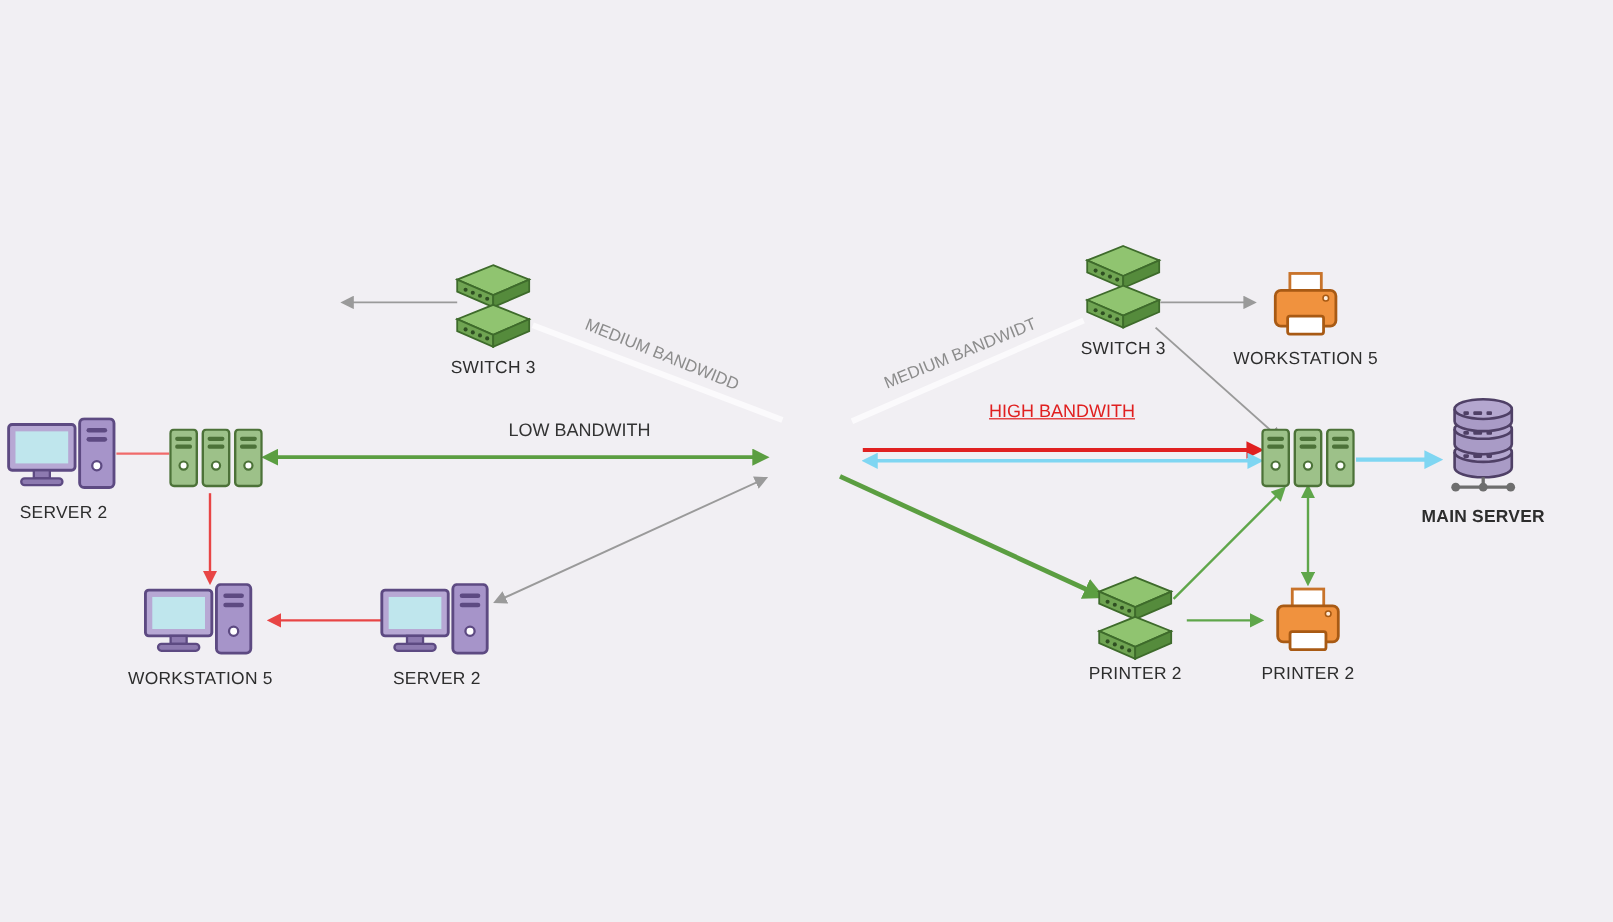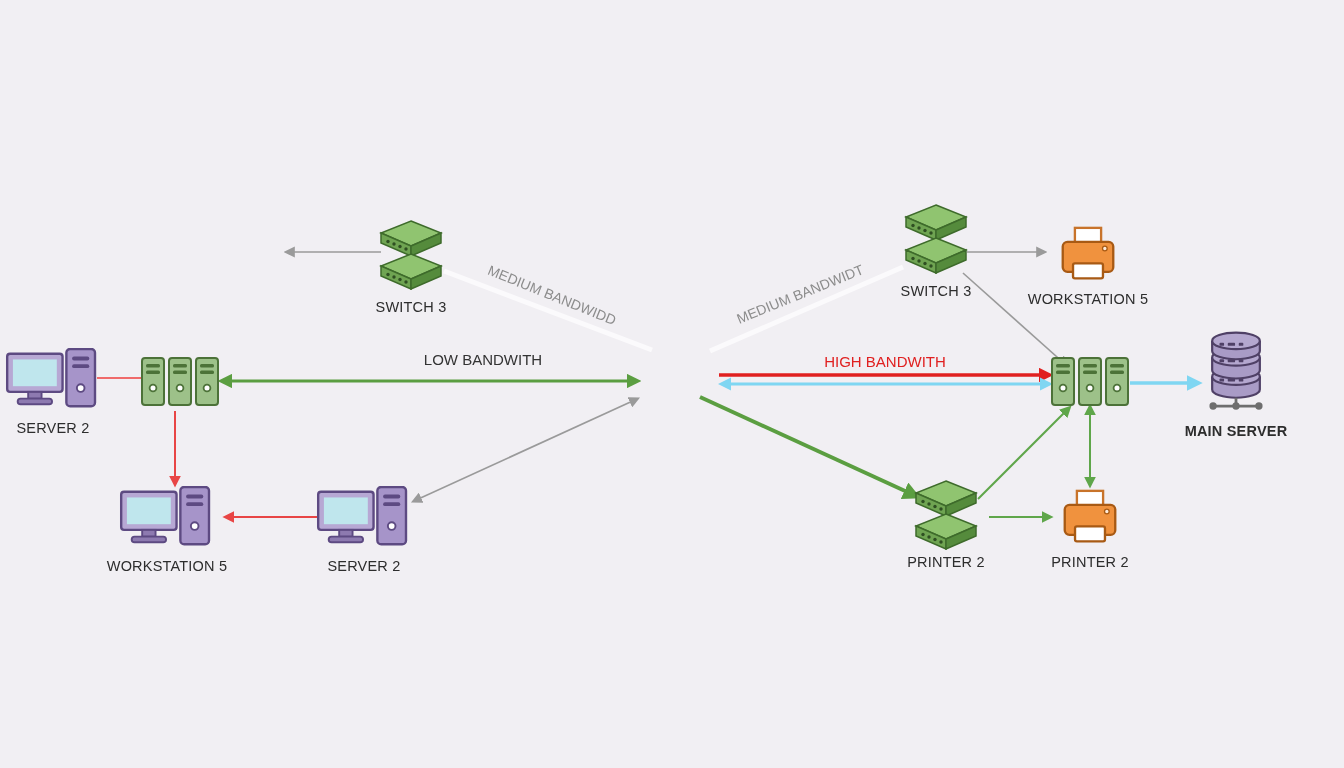--- a/index.html
+++ b/index.html
@@ -70,21 +70,21 @@
     <line x1="719" y1="375" x2="1049" y2="375" stroke="#e02020" stroke-width="3.5" marker-end="url(#m-red)"></line>
     <line x1="97" y1="378" x2="141" y2="378" stroke="#f06a6a" stroke-width="2"></line>
     <line x1="175" y1="411" x2="175" y2="484" stroke="#e84545" stroke-width="2" marker-end="url(#m-red-sm)"></line>
     <line x1="334" y1="517" x2="226" y2="517" stroke="#e84545" stroke-width="2" marker-end="url(#m-red-sm)"></line>
 
     <line x1="722" y1="384" x2="1049" y2="384" stroke="#7fd6f2" stroke-width="3" marker-start="url(#m-blue)" marker-end="url(#m-blue)"></line>
     <line x1="1130" y1="383" x2="1198" y2="383" stroke="#7fd6f2" stroke-width="3.5" marker-end="url(#m-blue)"></line>
   </svg>
 
   <div class="edge-label" style="left:483px;top:359px;">LOW BANDWITH</div>
-  <div class="edge-label red" style="left:885px;top:361px;">HIGH BANDWITH</div>
+  <div class="edge-label red" style="left:885px;top:343px;text-decoration:underline;">HIGH BANDWITH</div>
   <div class="edge-label med rot-cw" style="left:552px;top:295px;">MEDIUM BANDWIDD</div>
   <div class="edge-label med rot-ccw" style="left:800px;top:294px;">MEDIUM BANDWIDT</div>
 
 
   <div class="node" style="left:336px;top:220px;width:150px;">
     <svg width="64" height="70" viewBox="0 0 64 70">
       <g>
         <polygon points="32,1 62,13 32,26 2,13" fill="#90c470" stroke="#3e6b2b" stroke-width="1.5"></polygon>
         <polygon points="2,13 32,26 32,36 2,23" fill="#6fa452" stroke="#3e6b2b" stroke-width="1.5"></polygon>
         <polygon points="62,13 32,26 32,36 62,23" fill="#558b3c" stroke="#3e6b2b" stroke-width="1.5"></polygon>

